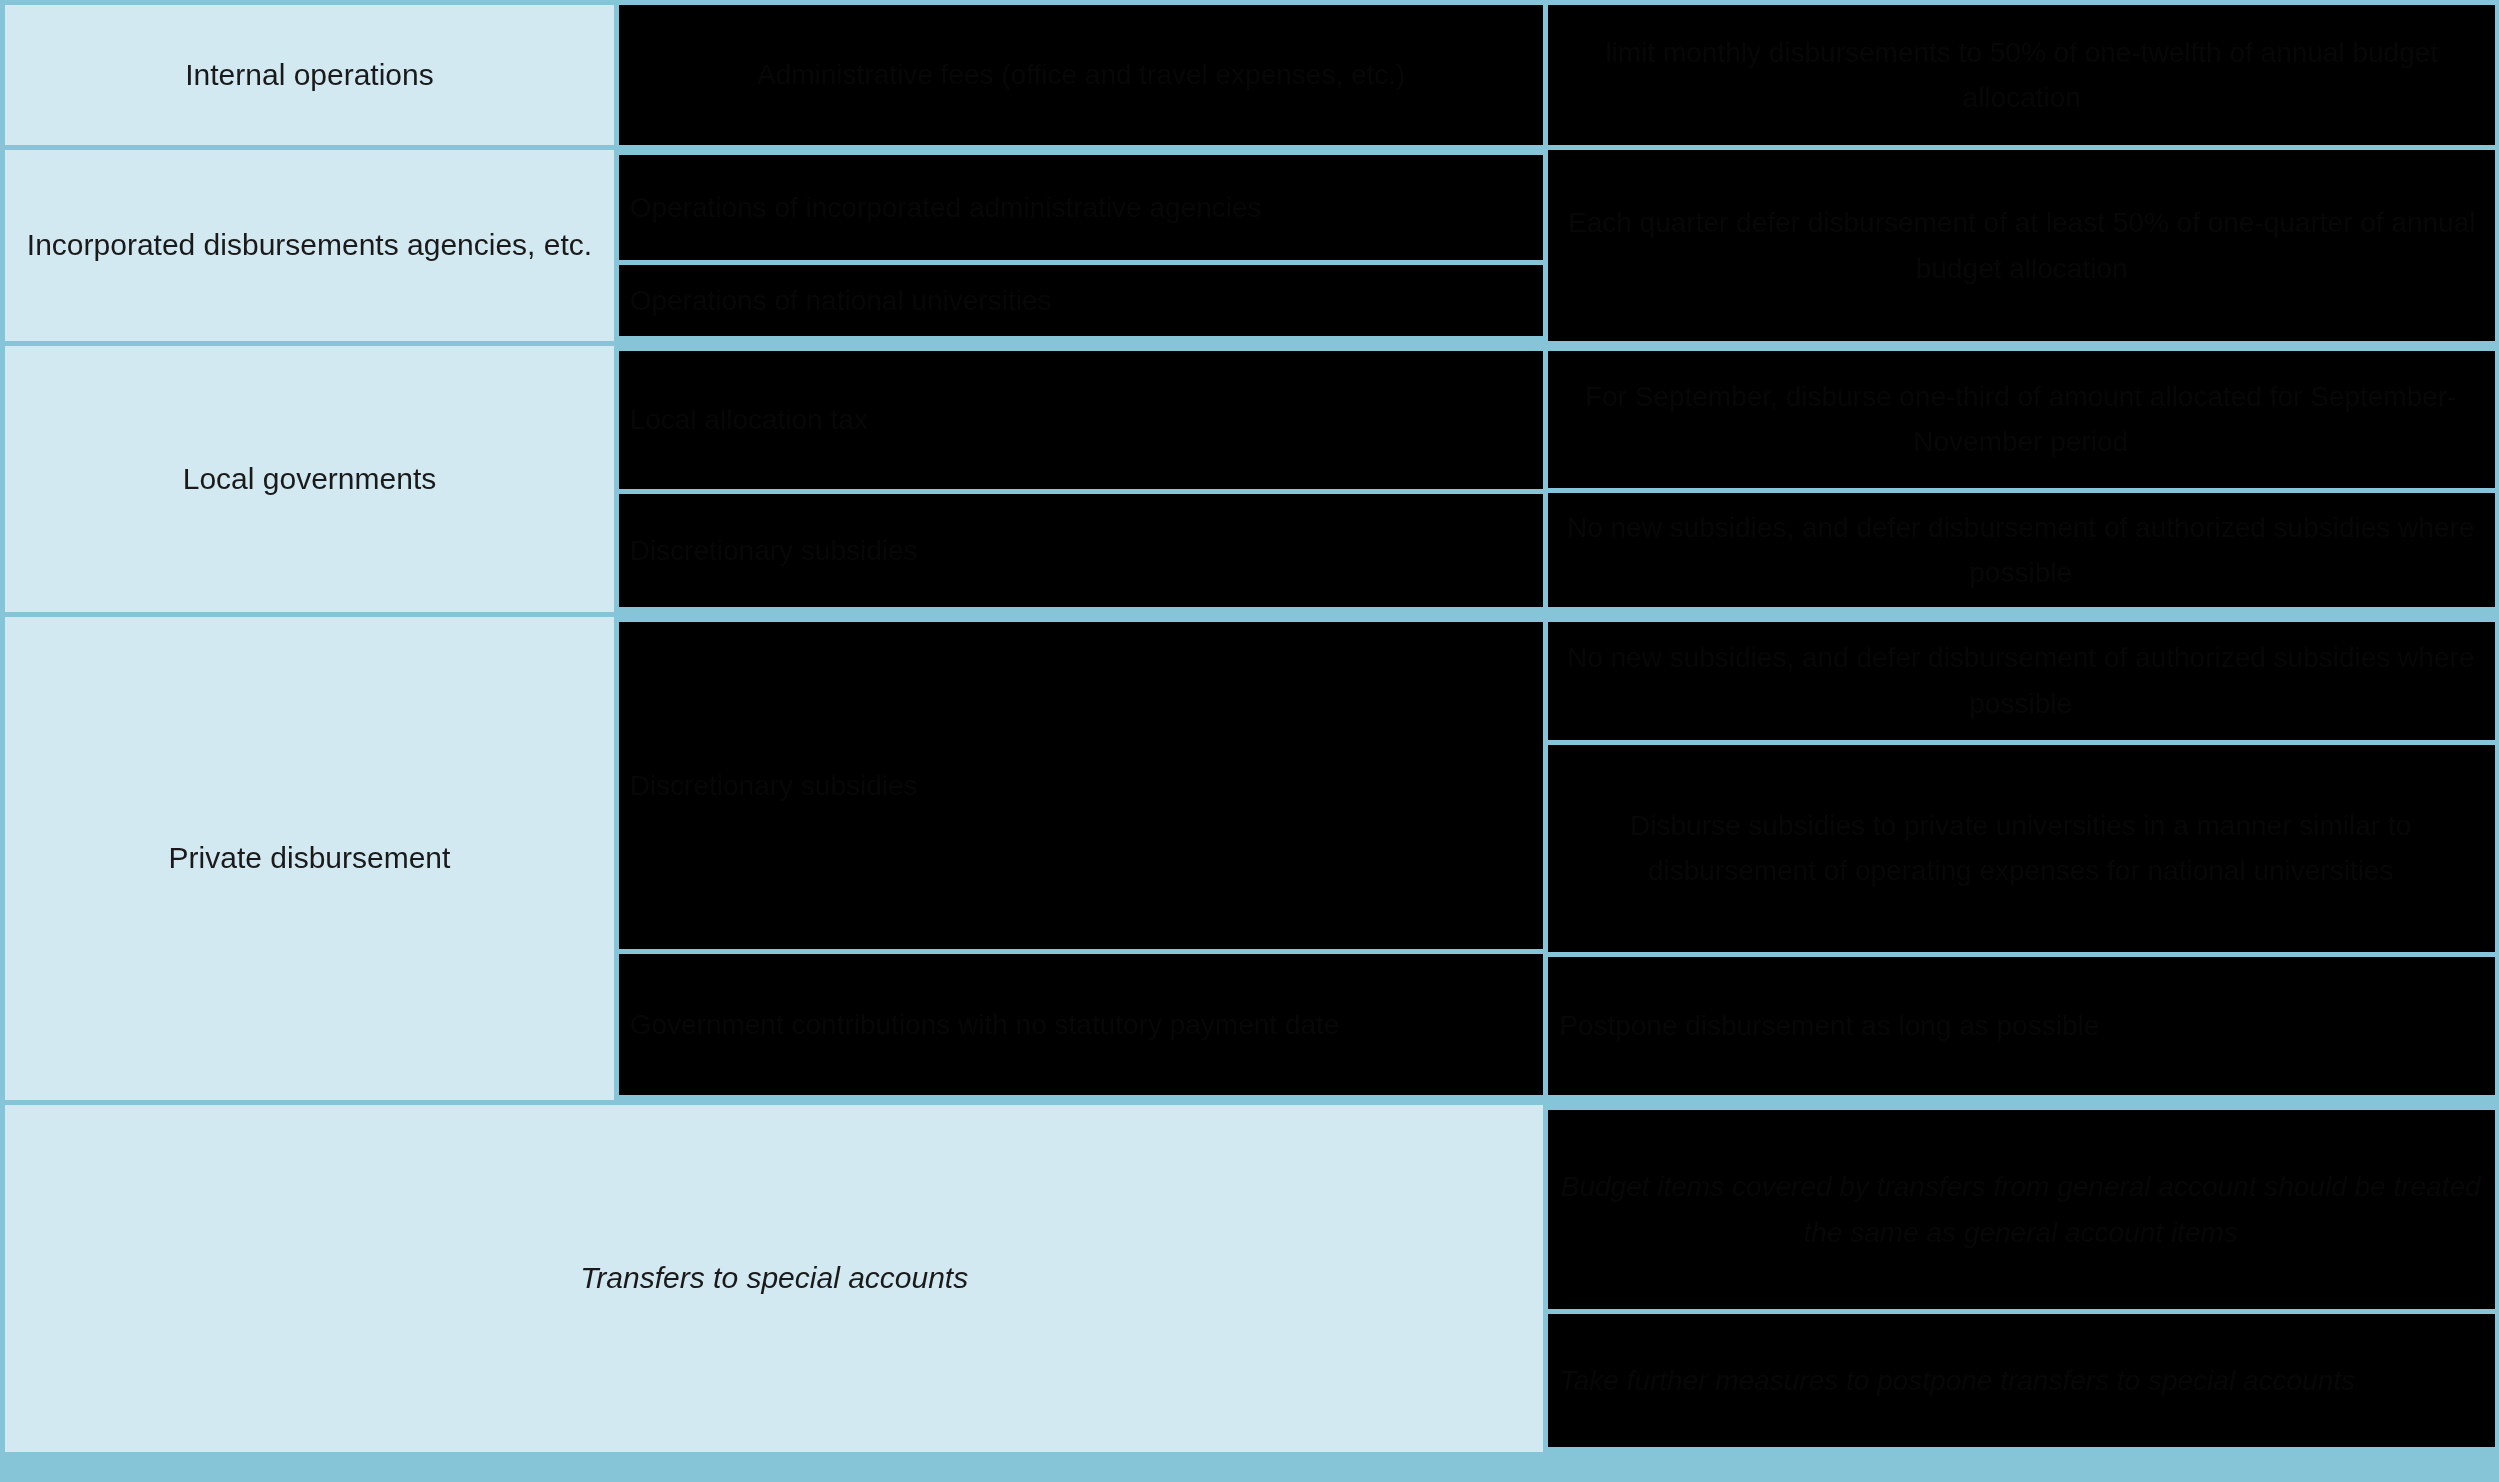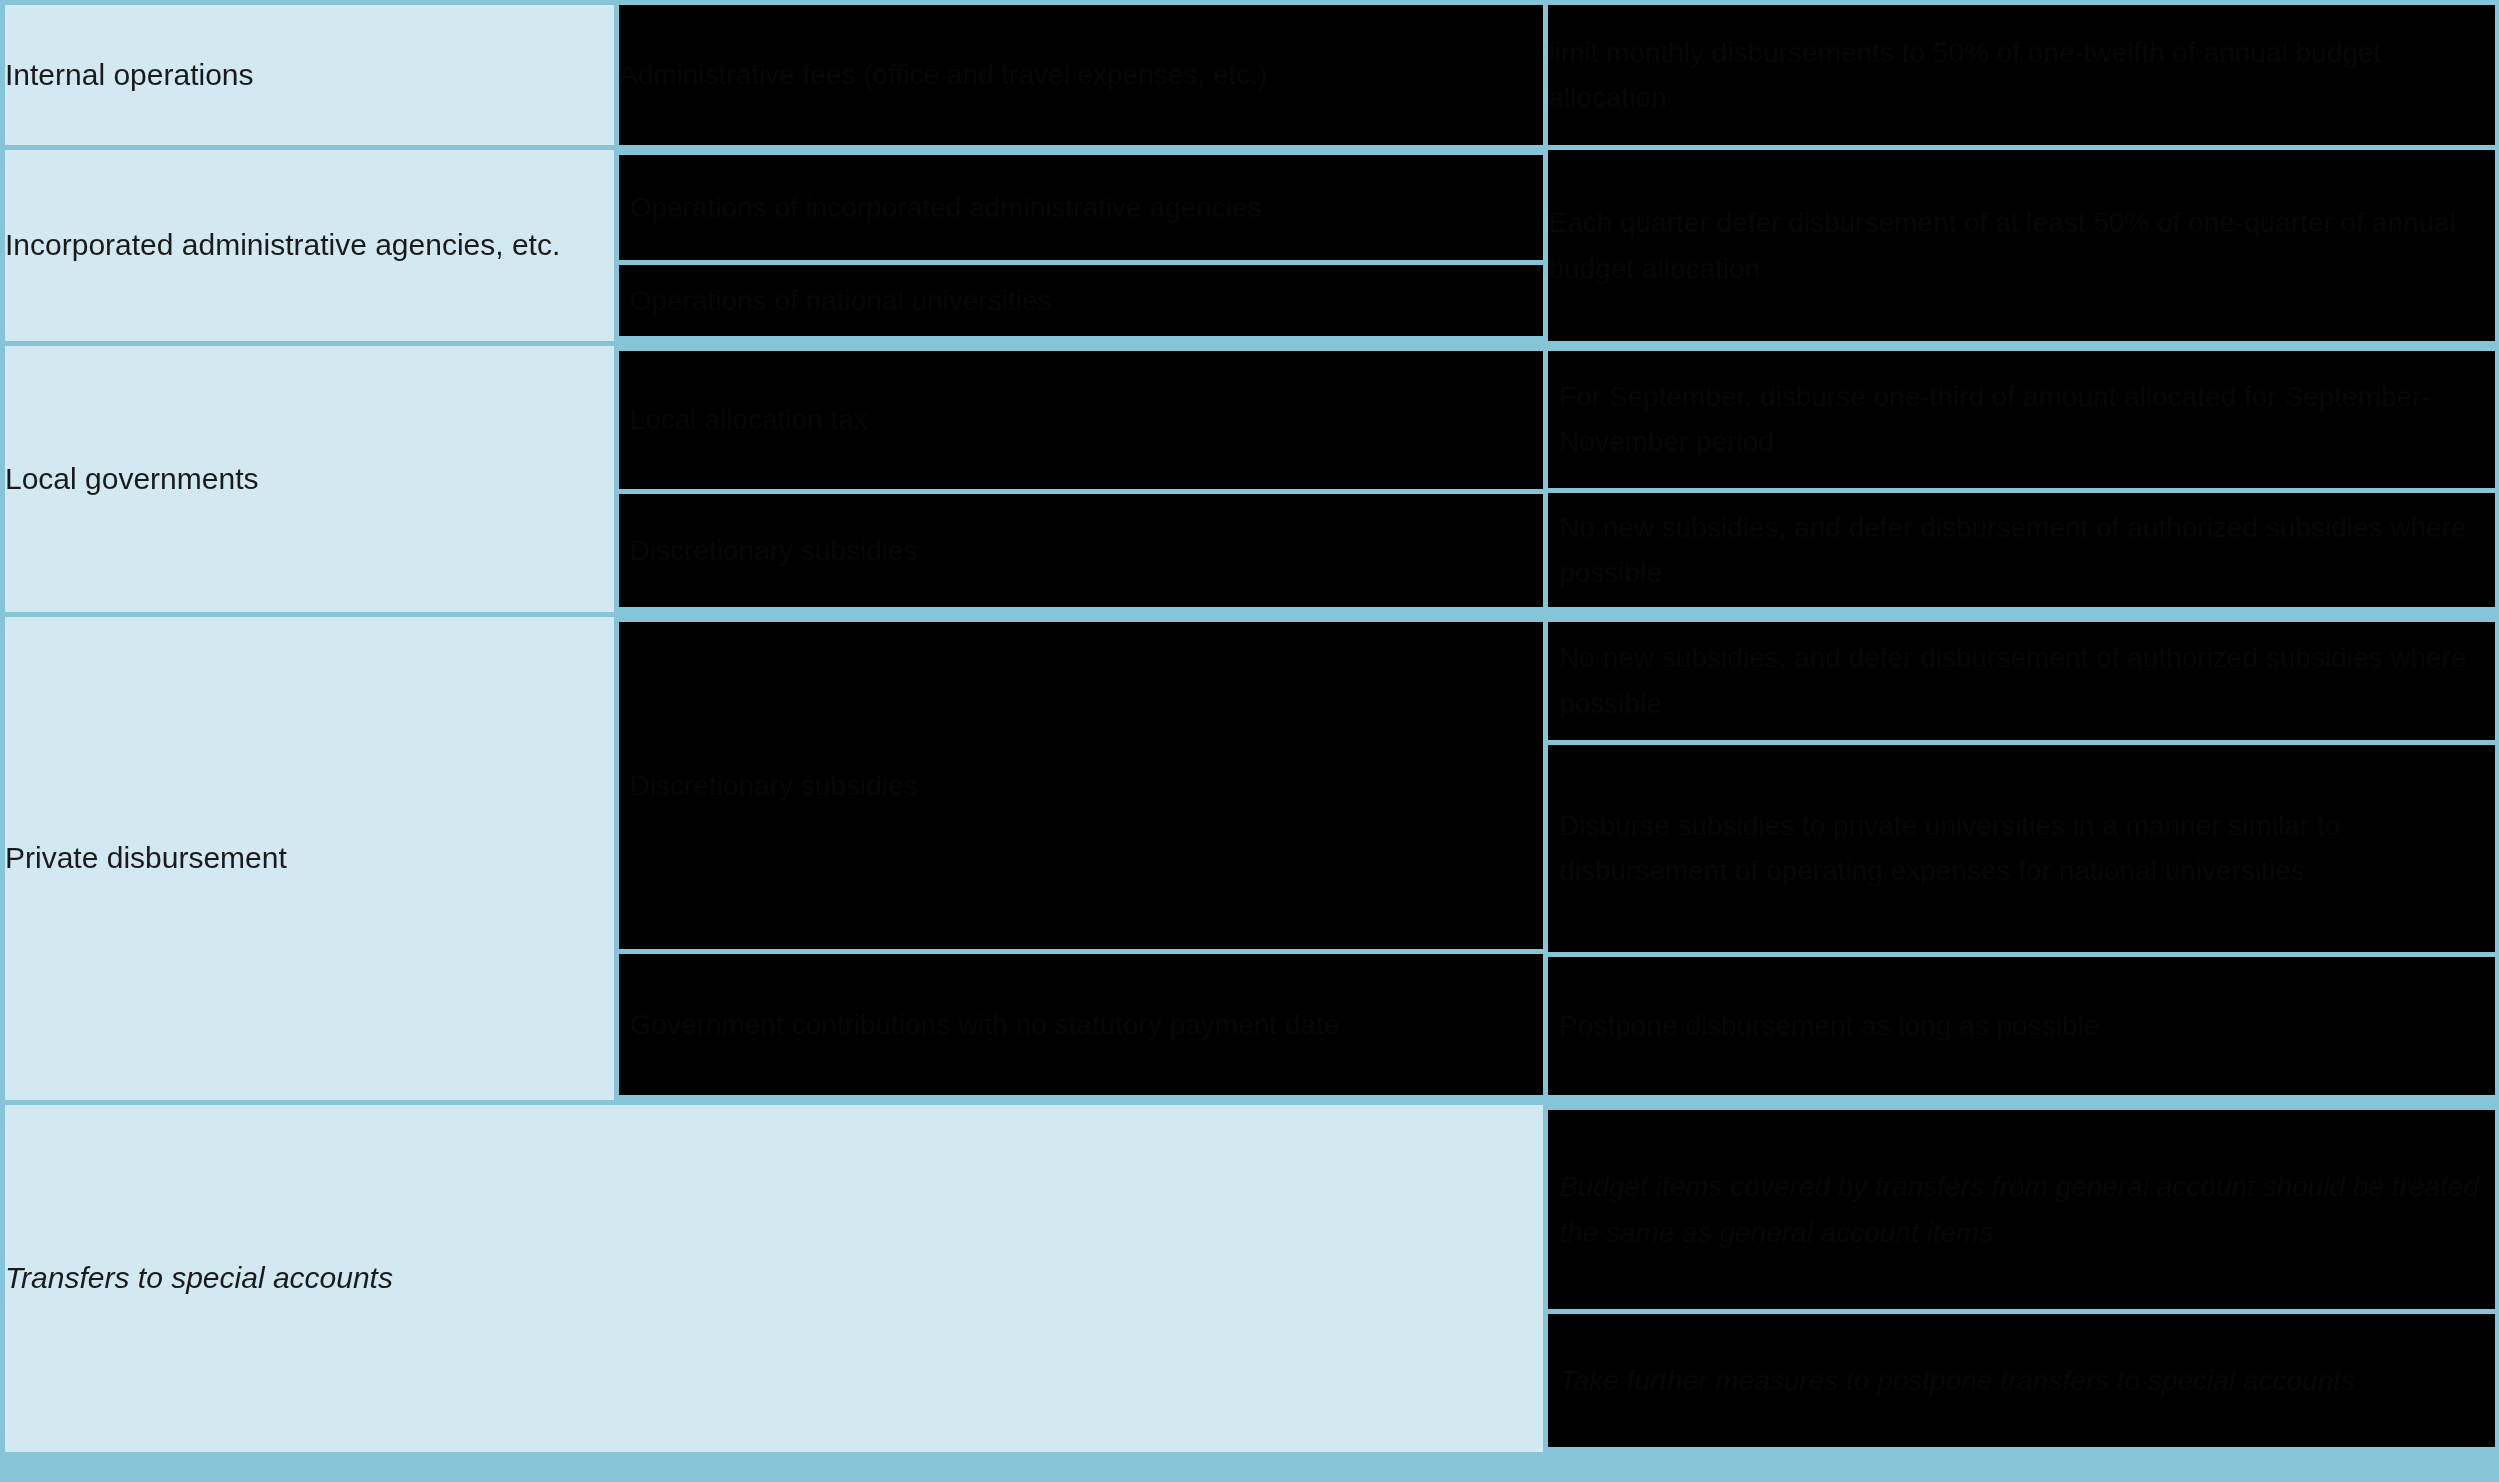--- a/index.html
+++ b/index.html
@@ -15,20 +15,21 @@
     background:#86c5d8;
     box-sizing:border-box;
   }
   table.grid{
     border-collapse:separate;
     border-spacing:5.9px;
     width:2500px;
     height:1074px;
     table-layout:fixed;
     margin:0;
+    text-align:center;
   }
   table.grid td{
     padding:0;
     vertical-align:middle;
     box-sizing:border-box;
   }
   
   td.lbl{
     background:#d3e9f1;
     color:#1a1a1a;
@@ -84,21 +85,21 @@
   </colgroup>
   <tbody>
 
   <tr style="height:140px;">
     <td class="lbl">Internal operations</td>
     <td class="drk">Administrative fees (office and travel expenses, etc.)</td>
     <td class="drk">limit monthly disbursements to 50% of one-twelfth of annual budget allocation</td>
   </tr>
 
   <tr style="height:191px;">
-    <td class="lbl">Incorporated administrative agencies, etc.</td>
+    <td class="lbl">Incorporated disbursements agencies, etc.</td>
     <td>
       <table class="sub">
               <tbody>
         <tr style="height:60%;">
                   <td>
           <div class="cellbox">
             <span>Operations of incorporated administrative agencies</span>
           </div>
                   </td>
                 </tr>

